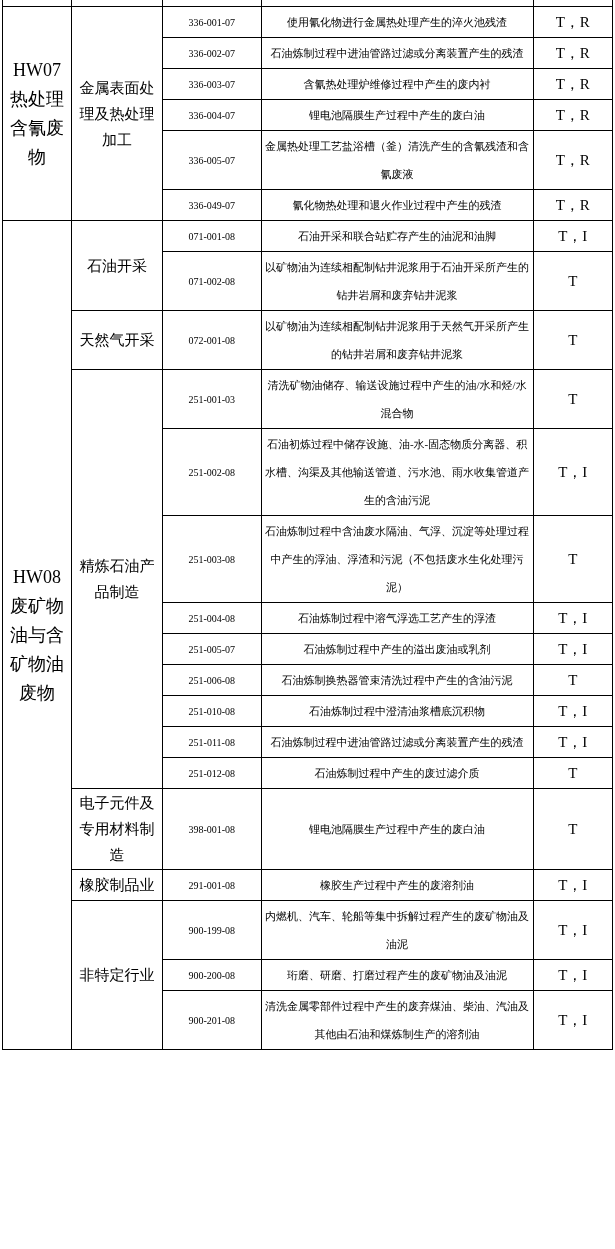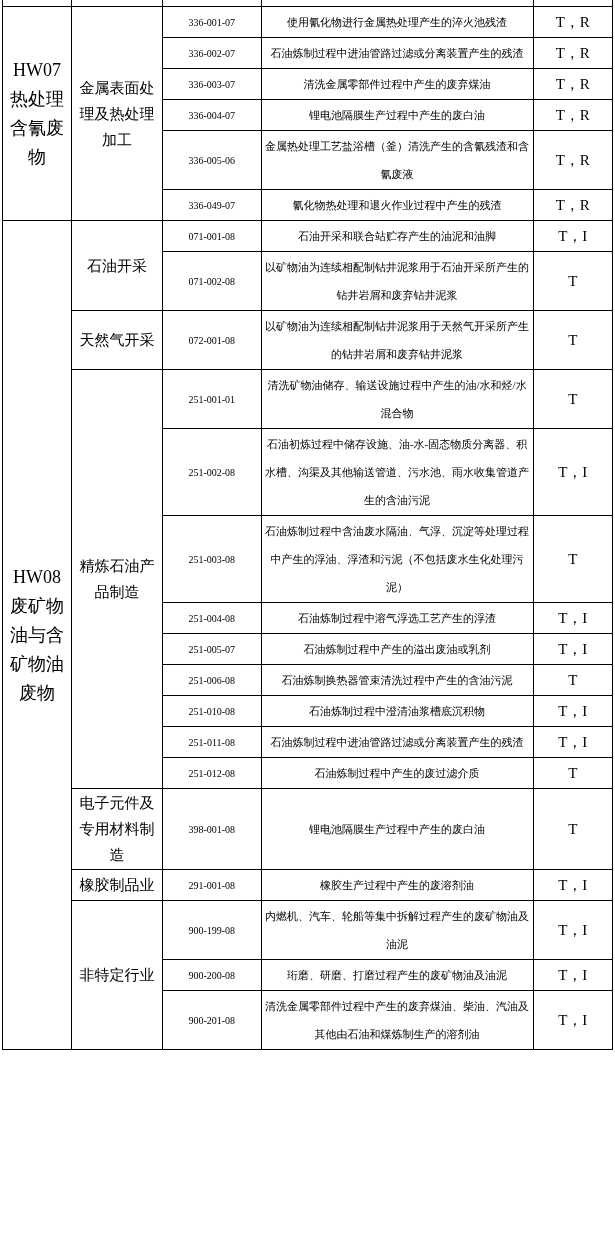--- a/index.html
+++ b/index.html
@@ -97,30 +97,30 @@
           <td class="cell-desc">使用氰化物进行金属热处理产生的淬火池残渣</td>
           <td class="cell-hazard">T，R</td>
         </tr>
         <tr>
           <td class="cell-code">336-002-07</td>
           <td class="cell-desc">石油炼制过程中进油管路过滤或分离装置产生的残渣</td>
           <td class="cell-hazard">T，R</td>
         </tr>
         <tr>
           <td class="cell-code">336-003-07</td>
-          <td class="cell-desc">清洗金属零部件过程中产生的废弃煤油</td>
+          <td class="cell-desc">含氰热处理炉维修过程中产生的废内衬</td>
           <td class="cell-hazard">T，R</td>
         </tr>
         <tr>
           <td class="cell-code">336-004-07</td>
           <td class="cell-desc">锂电池隔膜生产过程中产生的废白油</td>
           <td class="cell-hazard">T，R</td>
         </tr>
         <tr>
-          <td class="cell-code">336-005-06</td>
+          <td class="cell-code">336-005-07</td>
           <td class="cell-desc">金属热处理工艺盐浴槽（釜）清洗产生的含氰残渣和含氰废液</td>
           <td class="cell-hazard">T，R</td>
         </tr>
         <tr>
           <td class="cell-code">336-049-07</td>
           <td class="cell-desc">氰化物热处理和退火作业过程中产生的残渣</td>
           <td class="cell-hazard">T，R</td>
         </tr>
         <tr>
           <td rowspan="17" class="cell-category">
@@ -138,21 +138,21 @@
           <td class="cell-hazard">T</td>
         </tr>
         <tr>
           <td rowspan="1" class="cell-industry">天然气开采</td>
           <td class="cell-code">072-001-08</td>
           <td class="cell-desc">以矿物油为连续相配制钻井泥浆用于天然气开采所产生的钻井岩屑和废弃钻井泥浆</td>
           <td class="cell-hazard">T</td>
         </tr>
         <tr>
           <td rowspan="9" class="cell-industry">精炼石油产品制造</td>
-          <td class="cell-code">251-001-01</td>
+          <td class="cell-code">251-001-03</td>
           <td class="cell-desc">清洗矿物油储存、输送设施过程中产生的油/水和烃/水混合物</td>
           <td class="cell-hazard">T</td>
         </tr>
         <tr>
           <td class="cell-code">251-002-08</td>
           <td class="cell-desc">石油初炼过程中储存设施、油-水-固态物质分离器、积水槽、沟渠及其他输送管道、污水池、雨水收集管道产生的含油污泥</td>
           <td class="cell-hazard">T，I</td>
         </tr>
         <tr>
           <td class="cell-code">251-003-08</td>

